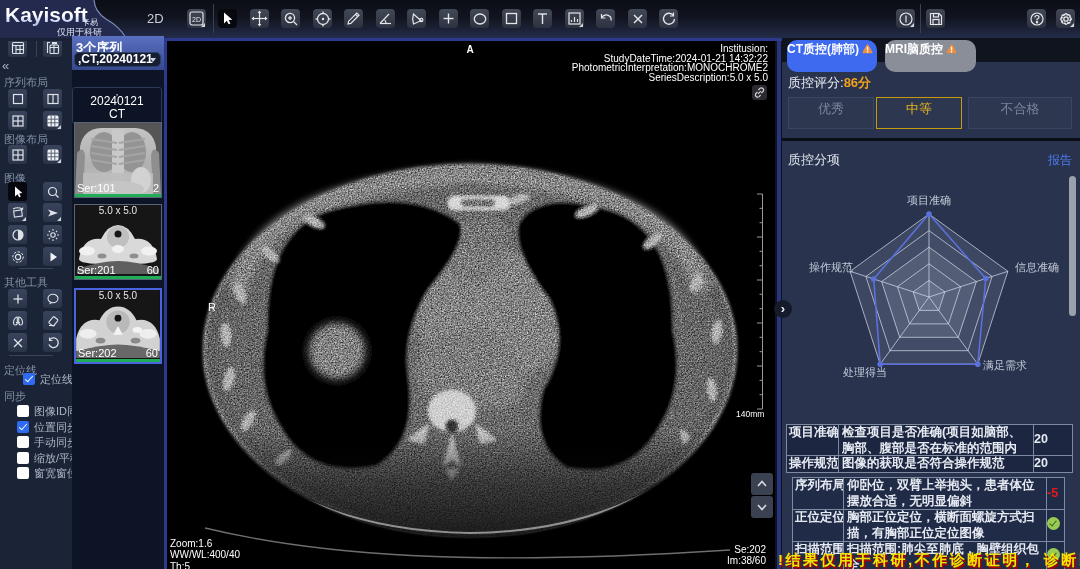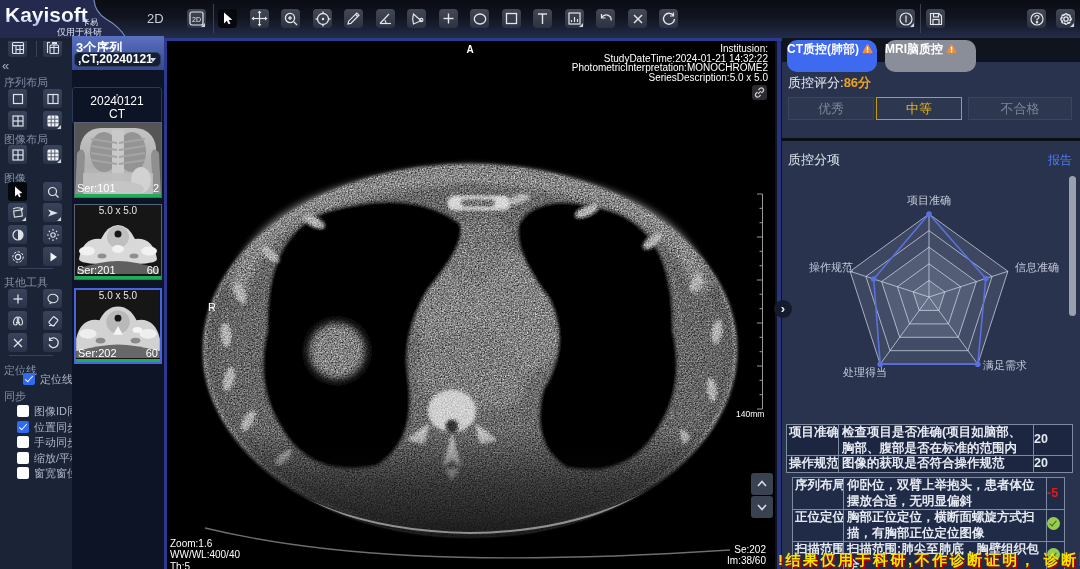--- a/index.html
+++ b/index.html
@@ -50,21 +50,21 @@
 #handle{position:absolute;left:774px;top:300px;width:18px;height:18px;border-radius:50%;background:#151b2b;color:#f0f3f8;text-align:center;line-height:17px;font-size:13px;font-weight:bold;z-index:5}
 
 #rpanel{position:absolute;left:782px;top:38px;width:298px;height:531px;background:#29334d;overflow:hidden}
 #tabbar{position:absolute;left:0;top:0;width:298px;height:24px;background:#10141f}
 .tab{position:absolute;top:2px;height:32px;border-radius:10px;color:#fff;font-size:12px;font-weight:bold;text-align:left;line-height:19px}
 #tab1{left:5px;width:90px;background:#3e6af0}
 #tab2{left:103px;width:91px;background:#8a8e98}
 .warn{display:inline-block;width:11px;height:10px;margin-left:3px;vertical-align:-1px;background:none}
 #score{position:absolute;left:6px;top:36px;font-size:13px;color:#e8ebf2}
 #score b{color:#f0a11c}
-.qbtn{position:absolute;top:59px;height:23px;border:1px solid #3a4660;border-radius:0;background:rgba(255,255,255,0.02);color:#7a8496;font-size:13px;text-align:center;line-height:21px}
+.qbtn{position:absolute;top:59px;height:32px;border:1px solid #3a4660;border-radius:0;background:rgba(255,255,255,0.02);color:#7a8496;font-size:13px;text-align:center;line-height:21px}
 .qbtn.mid{border-color:#c89b0e;color:#e8b421}
 #rdivider{position:absolute;left:0;top:100px;width:298px;height:3px;background:#0b0e15}
 #qtitle{position:absolute;left:6px;top:113px;font-size:13px;color:#dfe3ec}
 #qreport{position:absolute;right:8px;top:114px;font-size:12px;color:#4d7bf0}
 #radar{position:absolute;left:0;top:130px}
 
 .qtable{position:absolute;border-collapse:collapse;table-layout:fixed;font-size:12.5px;color:#e6eaf2;font-weight:bold}
 .qtable td{border:1px solid #7e8aa0;padding:0px 3px;vertical-align:top;line-height:15.5px;background:#1c2640}
 .qtable td:first-child{white-space:nowrap;overflow:hidden;padding:0 2px}
 .qtable td.score{text-align:left;vertical-align:middle;padding:0}

